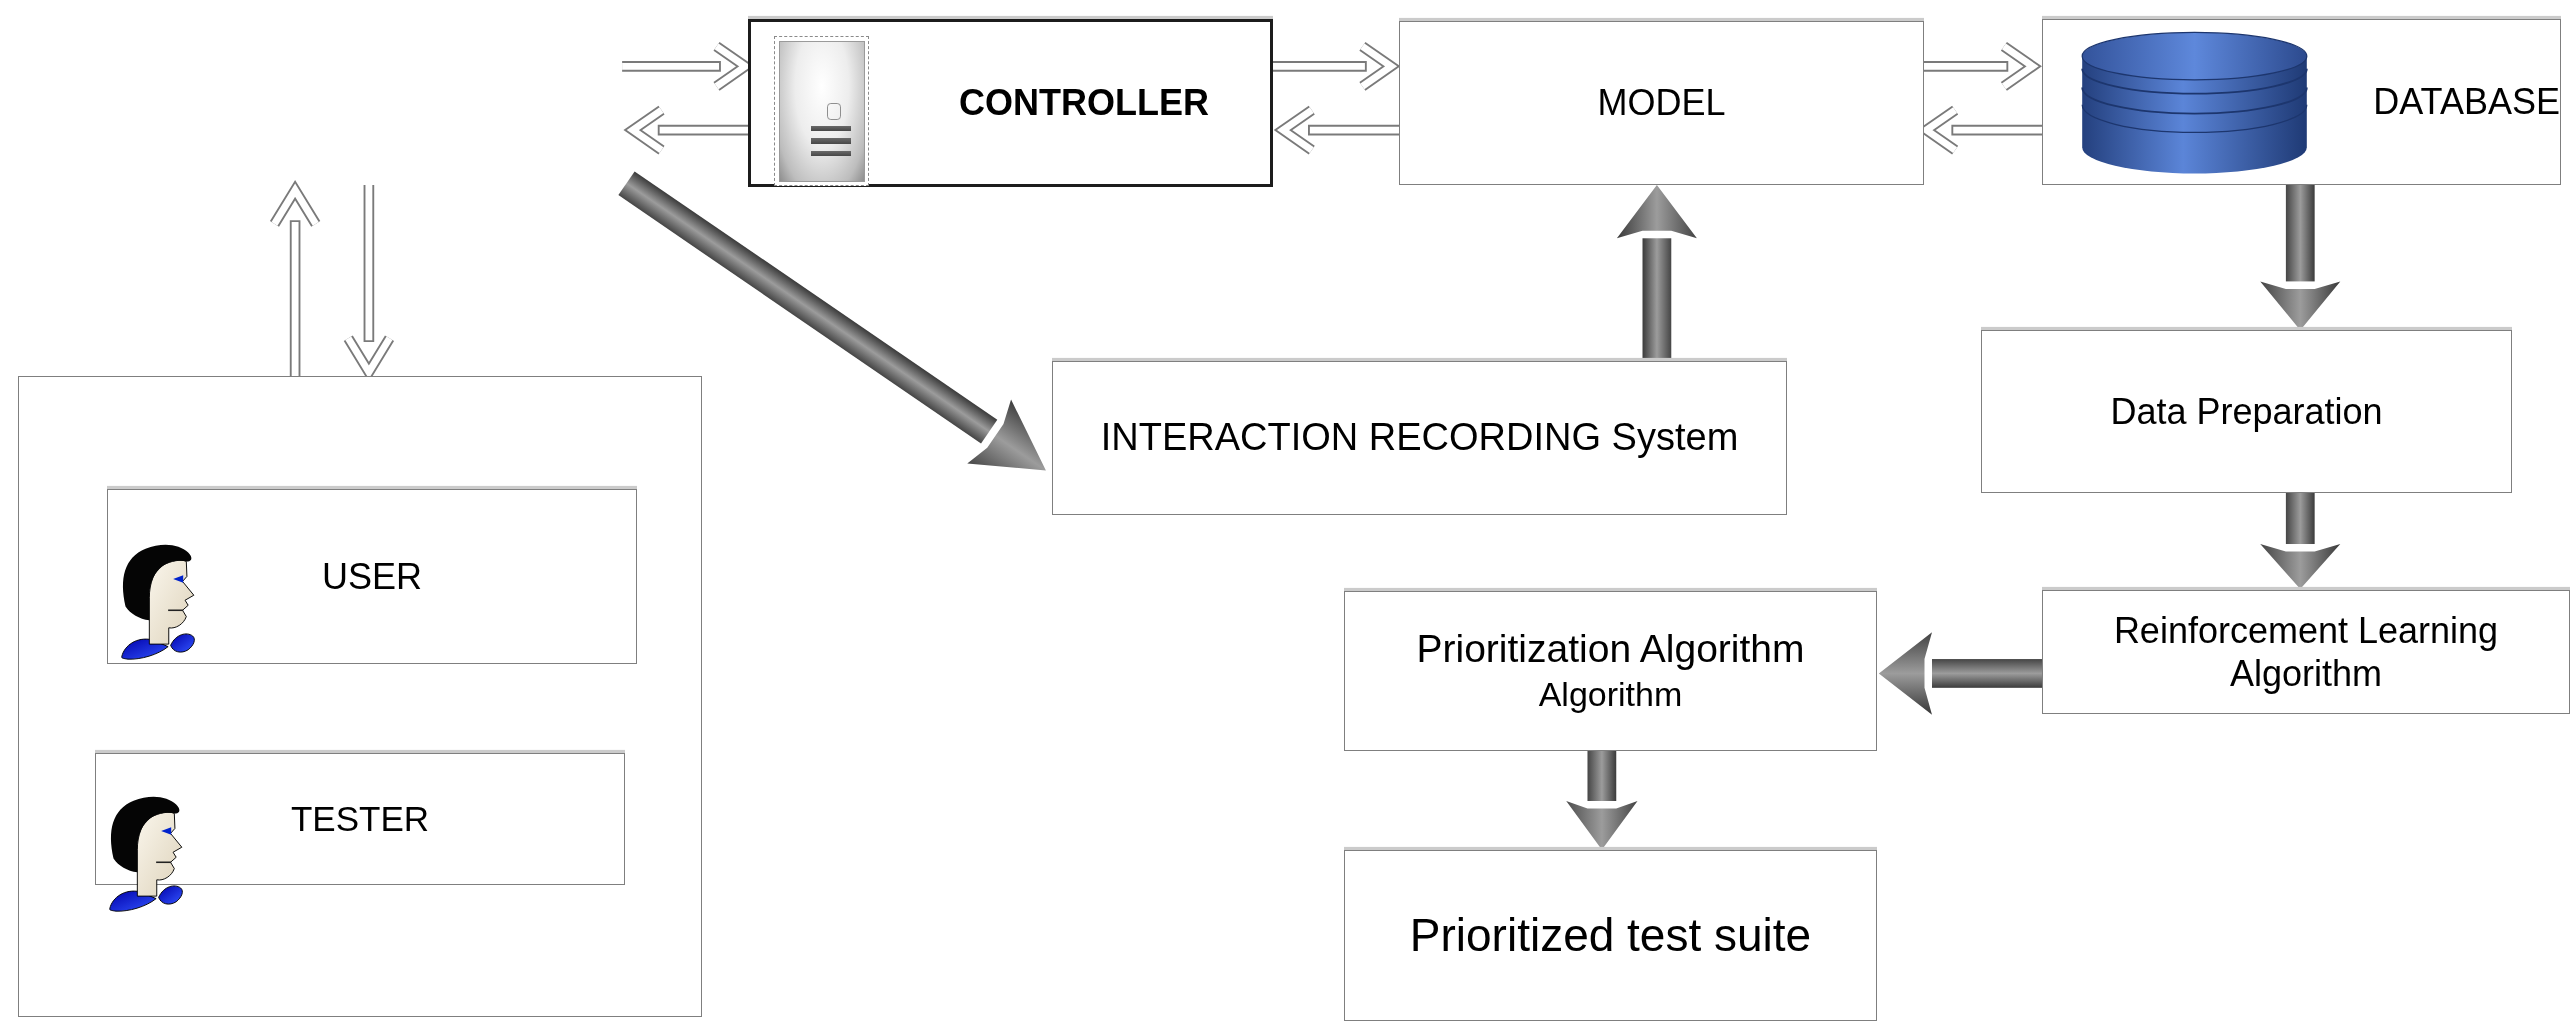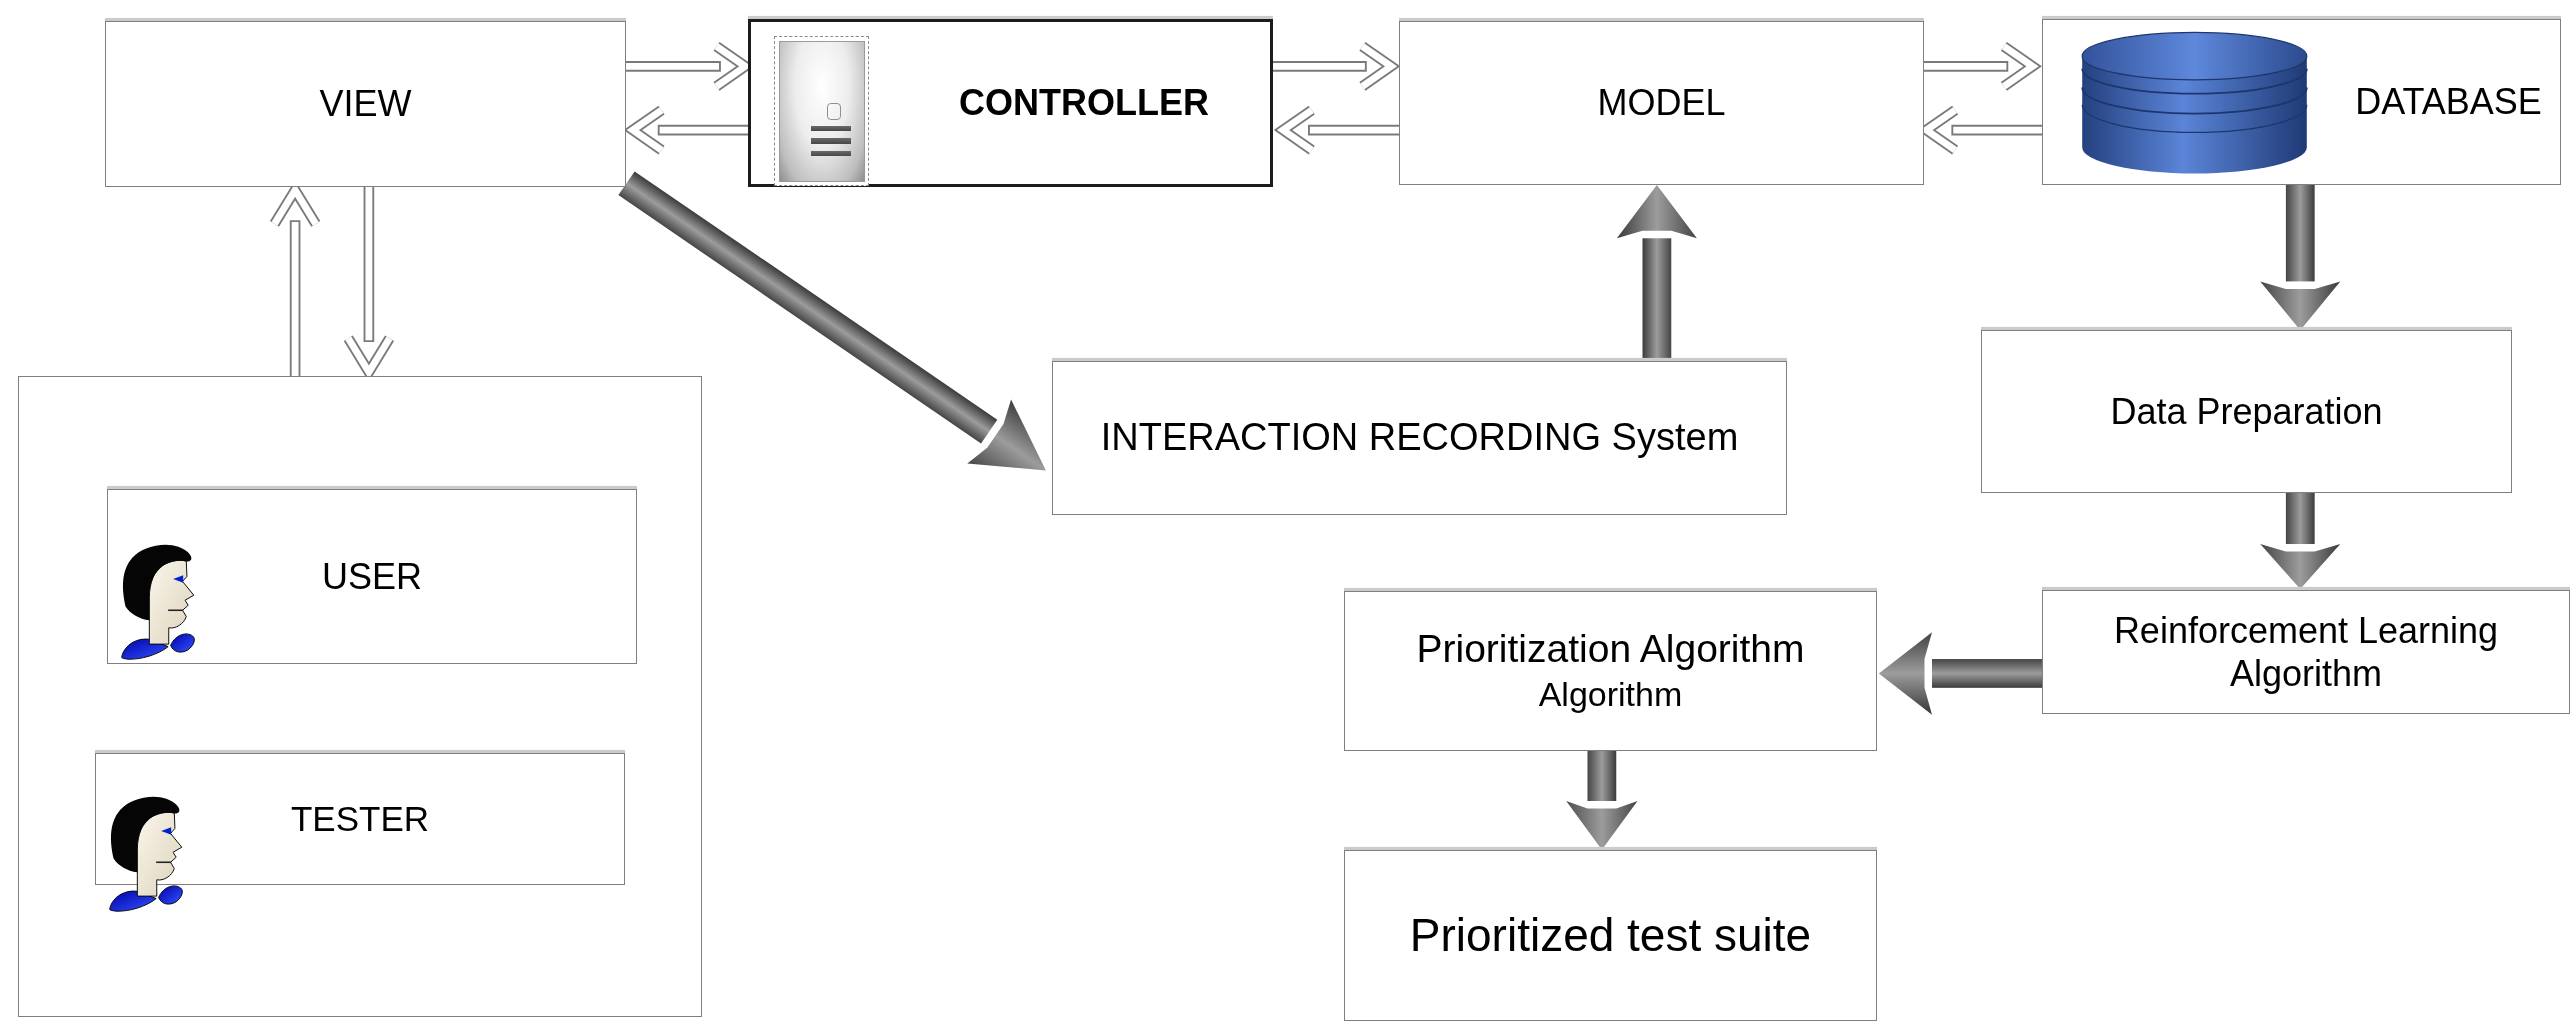--- a/index.html
+++ b/index.html
@@ -125,41 +125,38 @@
       <path d="M439,358 L472,304 L505,358" stroke="#ffffff" stroke-width="11"></path>
     </g>
     <g fill="none">
       <path d="M590,296 L590,547" stroke="#7a7a7a" stroke-width="17"></path>
       <path d="M557,541 L590,595 L623,541" stroke="#7a7a7a" stroke-width="17"></path>
       <path d="M590,296 L590,544" stroke="#ffffff" stroke-width="11"></path>
       <path d="M557,541 L590,595 L623,541" stroke="#ffffff" stroke-width="11"></path>
     </g>
   </svg>
 
-  <div class="box" style="left:105px;top:20.6px;width:521px;height:166px;">
-    <span class="label">VIEW</span>
-  </div>
 
   <div class="box controller-box" style="left:748px;top:19px;width:525px;height:168px;">
     <div class="server-icon">
       <div class="server-body">
         <div class="server-led"></div>
         <div class="server-slot" style="top:60%;"></div>
         <div class="server-slot" style="top:69%;"></div>
         <div class="server-slot" style="top:78%;"></div>
       </div>
     </div>
     <span class="label" style="margin-left:106px;">CONTROLLER</span>
   </div>
 
   <div class="box" style="left:1399px;top:20.6px;width:525px;height:164px;">
     <span class="label">MODEL</span>
   </div>
 
-  <div class="box" style="left:2042px;top:19px;width:519px;height:166px;justify-content:center;">
+  <div class="box" style="left:2042px;top:19px;width:519px;height:166px;justify-content:flex-end;">
     <span class="icon-wrap" style="left:36px;top:10px;">
       <svg width="231" height="146" viewBox="0 0 370 234">
         <defs>
           <linearGradient id="cylSide" x1="0" y1="0" x2="1" y2="0">
             <stop offset="0" stop-color="#24407e"></stop>
               <stop offset="0.45" stop-color="#5b85d8"></stop>
               <stop offset="1" stop-color="#1f3a75"></stop>
           </linearGradient>
           <linearGradient id="cylTop" x1="0" y1="0" x2="1" y2="0">
             <stop offset="0" stop-color="#33539b"></stop>

